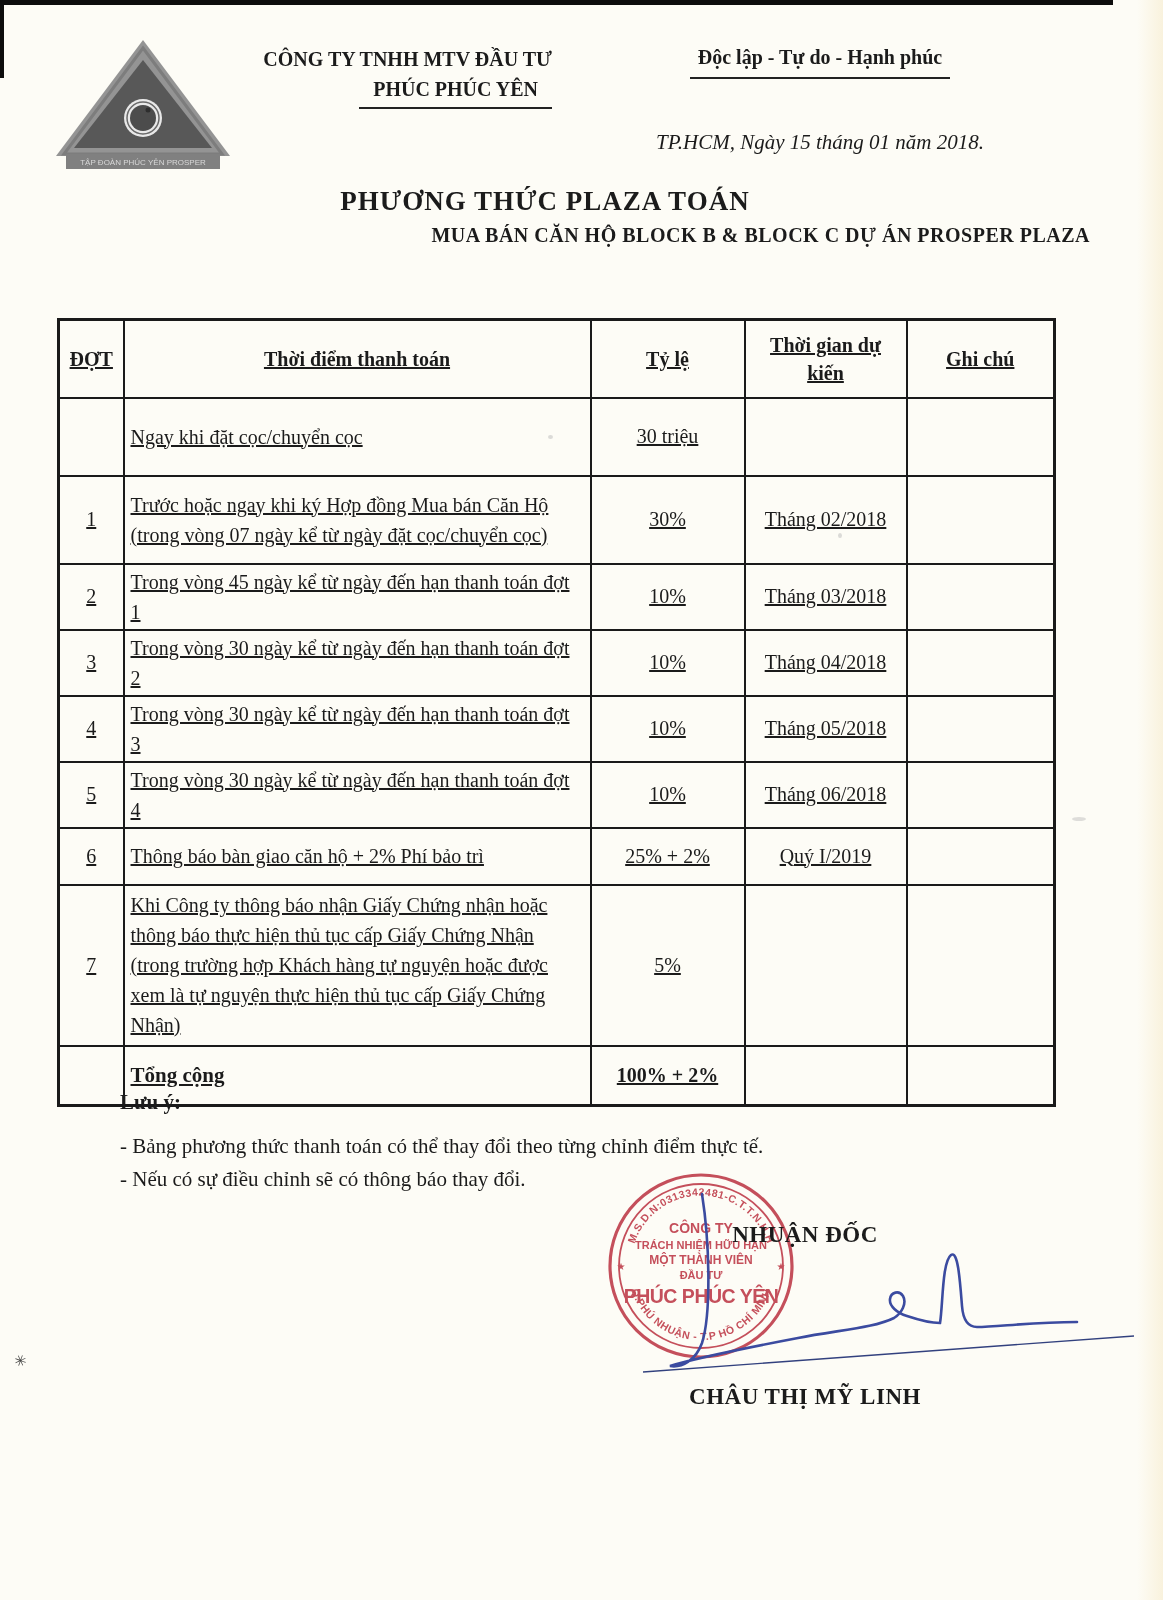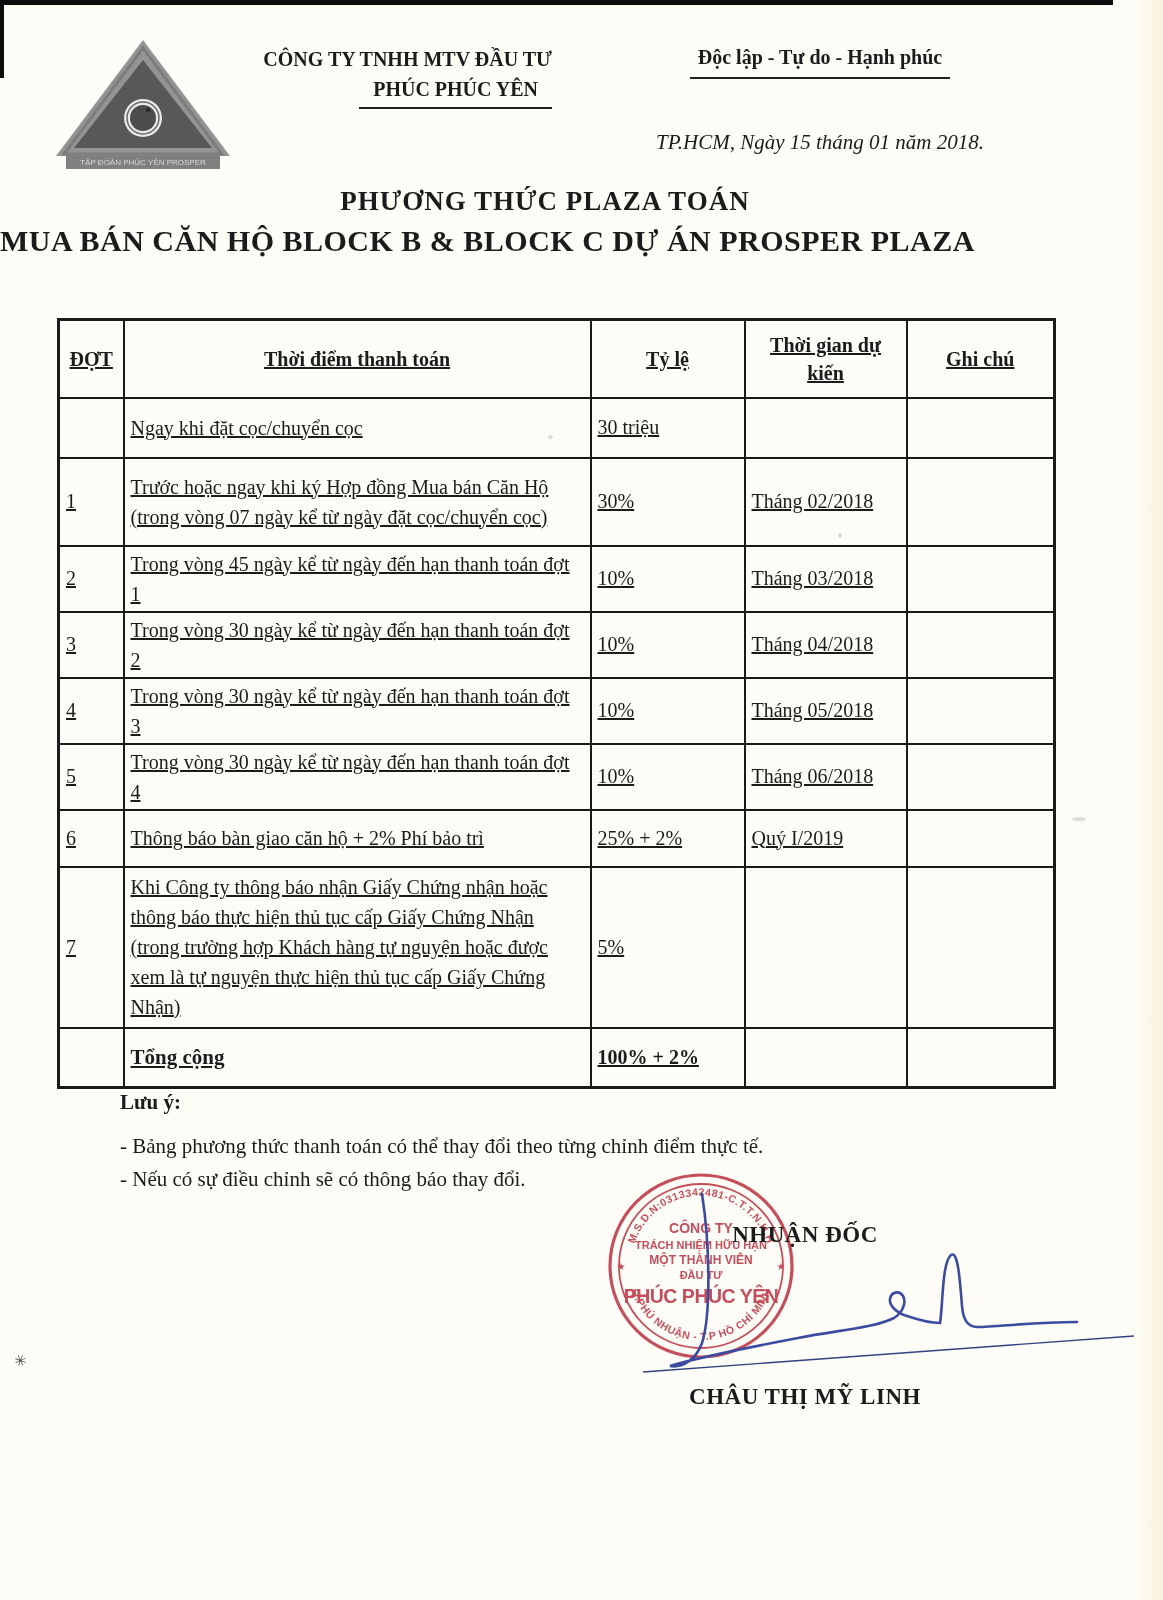--- a/index.html
+++ b/index.html
@@ -24,30 +24,30 @@
   .nat-header{position:absolute;left:600px;top:42px;width:440px;text-align:center;
     font-weight:bold;font-size:21px;line-height:31px;}
   .nat-header .motto{font-size:20px;}
   .nat-header .u{display:inline-block;border-bottom:2px solid #222;padding:0 8px 4px;}
 
   .date-line{position:absolute;left:600px;top:130px;width:440px;text-align:center;
     font-style:italic;font-size:21px;}
 
   .title1{position:absolute;left:0;top:186px;width:1090px;text-align:center;
     font-weight:bold;font-size:27px;letter-spacing:1px;}
-  .title2{position:absolute;left:0;top:224px;width:1090px;text-align:left;
-    font-weight:bold;font-size:30px;letter-spacing:.5px;}
+  .title2{position:absolute;left:0;top:224px;width:1090px;text-align:right;
+    font-weight:bold;font-size:20px;letter-spacing:.5px;}
 
   table.pay{position:absolute;left:57px;top:318px;width:996px;
     border-collapse:collapse;table-layout:fixed;text-decoration:underline;}
   table.pay td,table.pay th{border:2px solid #1a1a1a;font-size:20px;
     vertical-align:middle;padding:2px 6px;font-weight:normal;}
   table.pay{border:3px solid #1a1a1a;}
   table.pay th{font-weight:bold;text-align:center;line-height:28px;}
-  td.c{margin-top:37px;}
+  td.c{text-align:center;margin-top:37px;}
   td.moment{text-align:left;padding:4px 8px 4px 10px;line-height:30px;}
   tr.total-row td{font-weight:bold;}
   tr.total-row td.moment{font-size:21px;}
 
   .notes-title{position:absolute;left:120px;top:1090px;font-weight:bold;font-size:21px;}
   .note-item{position:absolute;left:120px;width:800px;font-size:21px;}
   .note-1{top:1134px;}
   .note-2{top:1167px;}
 
   .stamp{position:absolute;left:606px;top:1171px;width:190px;height:190px;opacity:.92;}
@@ -104,21 +104,21 @@
       <col style="width:148px">
   </colgroup>
   <tbody>
       <tr style="height:78px;">
     <th>ĐỢT</th>
     <th>Thời điểm thanh toán</th>
     <th>Tỷ lệ</th>
     <th>Thời gian dự kiến</th>
     <th>Ghi chú</th>
   </tr>
-  <tr style="height:60px;">
+  <tr style="height:78px;">
     <td class="c"></td>
     <td class="moment">Ngay khi đặt cọc/chuyển cọc</td>
     <td class="c">30 triệu</td>
     <td class="c"></td>
     <td class="c"></td>
   </tr>
   <tr style="height:88px;">
     <td class="c">1</td>
     <td class="moment">Trước hoặc ngay khi ký Hợp đồng Mua bán Căn Hộ (trong vòng 07 ngày kể từ ngày đặt cọc/chuyển cọc)</td>
     <td class="c">30%</td>

